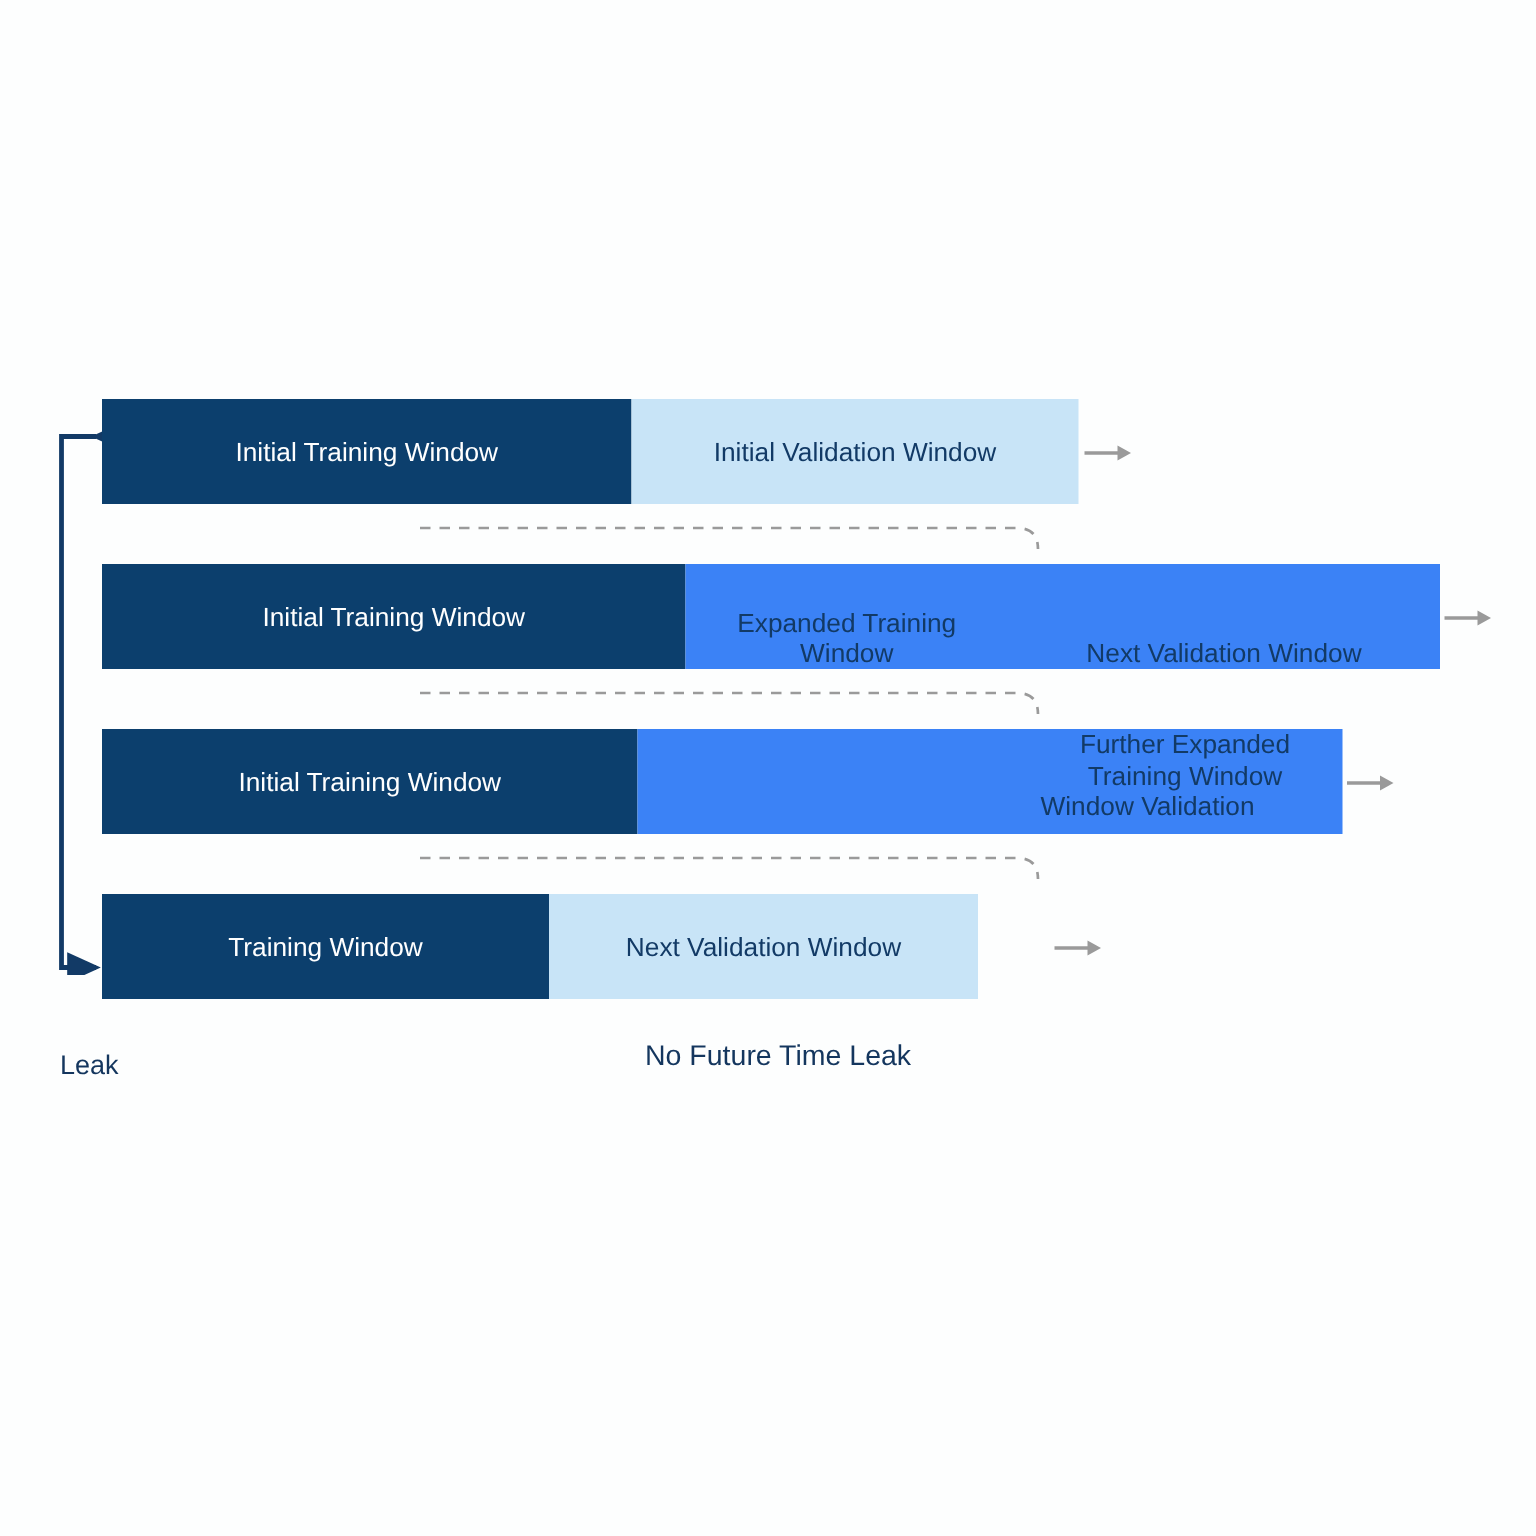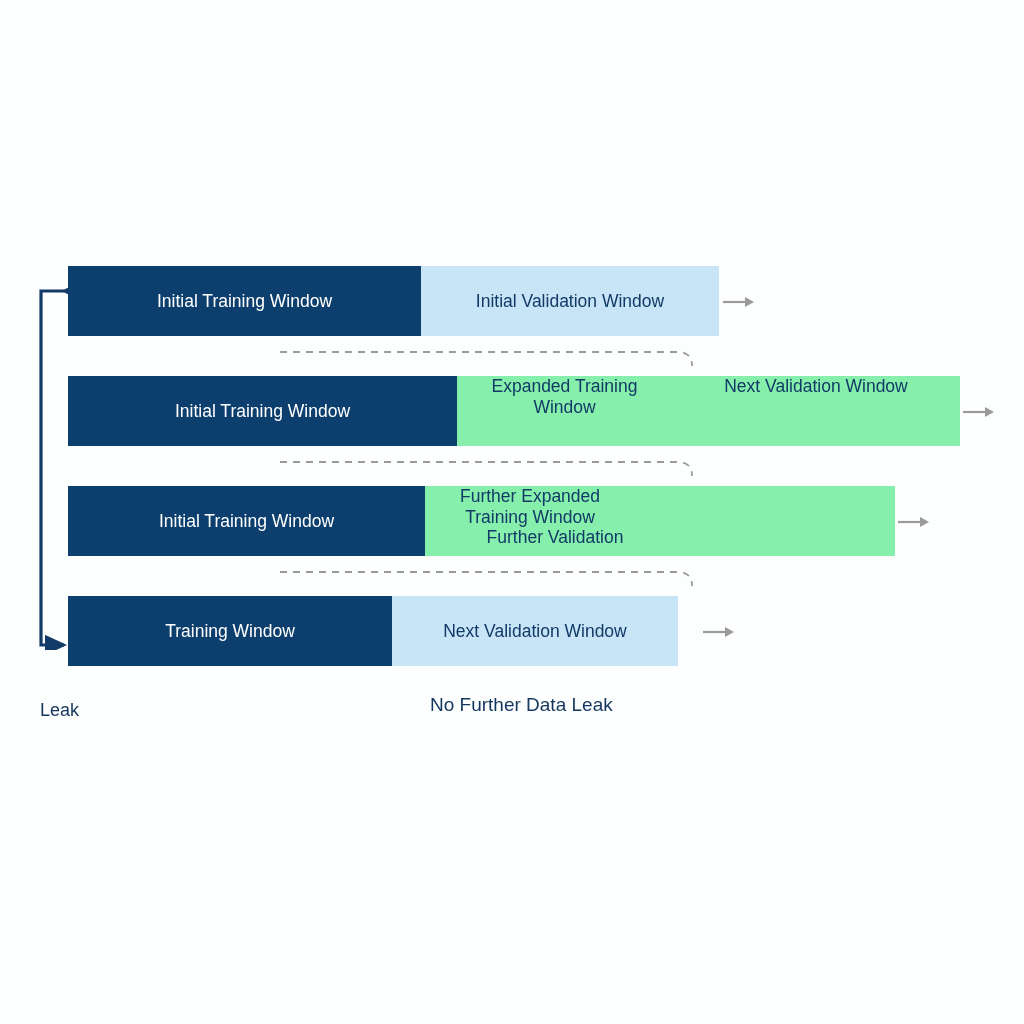--- a/index.html
+++ b/index.html
@@ -59,23 +59,23 @@
     background: #0c3f6d;
     color: #ffffff;
     font-size: 17.5px;
   }
   .seg-valid {
     background: #c8e4f7;
     color: #123a66;
     font-size: 17.5px;
   }
   .seg-valid-split {
-    background: #86efac;
-    display: flex;
-    align-items: flex-start;
+    background: #3b82f6;
+    display: flex;
+    align-items: flex-end;
     box-sizing: border-box;
   }
   .subseg {
     display: flex;
     align-items: center;
     justify-content: center;
     text-align: center;
     color: #123a66;
     font-size: 17.5px;
     line-height: 1.18;
@@ -142,26 +142,26 @@
     <div class="seg-valid-split" style="width:503px;">
       <div class="subseg" style="width:215px;">Expanded Training Window</div>
       <div class="subseg" style="width:288px;">Next Validation Window</div>
     </div>
   </div>
 
   <div class="row row-3">
     <div class="seg seg-train" style="width:357px;">Initial Training Window</div>
     <div class="seg-valid-split" style="width:470px;flex-direction:column;">
       <div class="subseg" style="width:210px;">Further Expanded Training Window</div>
-      <div class="subseg" style="width:260px;">Further Validation</div>
+      <div class="subseg" style="width:260px;">Window Validation</div>
     </div>
   </div>
 
   <div class="row row-4">
-    <div class="seg seg-train" style="width:324px;">Training Window</div>
+    <div class="seg seg-train" style="width:298px;">Training Window</div>
     <div class="seg seg-valid" style="width:286px;">Next Validation Window</div>
   </div>
 
   <div class="flow-arrow fa-1">
     <svg width="34" height="16" viewBox="0 0 34 16" xmlns="http://www.w3.org/2000/svg">
       <line x1="1" y1="8" x2="24" y2="8" stroke="#9a9a9a" stroke-width="2.2"></line>
       <path d="M23,3 L32,8 L23,13 z" fill="#9a9a9a"></path>
     </svg>
   </div>
   <div class="flow-arrow fa-2">
@@ -193,15 +193,15 @@
       <path d="M0,7 L398,7 Q412,7 412,21" fill="none" stroke="#9a9a9a" stroke-width="1.8" stroke-dasharray="7 6"></path>
     </svg>
   </div>
   <div class="dashed-connector dc-3">
     <svg width="420" height="24" viewBox="0 0 420 24" xmlns="http://www.w3.org/2000/svg">
       <path d="M0,7 L398,7 Q412,7 412,21" fill="none" stroke="#9a9a9a" stroke-width="1.8" stroke-dasharray="7 6"></path>
     </svg>
   </div>
 
   <div class="caption caption-time">Leak</div>
-  <div class="caption caption-leak">No Further Data Leak</div>
+  <div class="caption caption-leak">No Future Time Leak</div>
 
 </div>
 
 </body></html>

